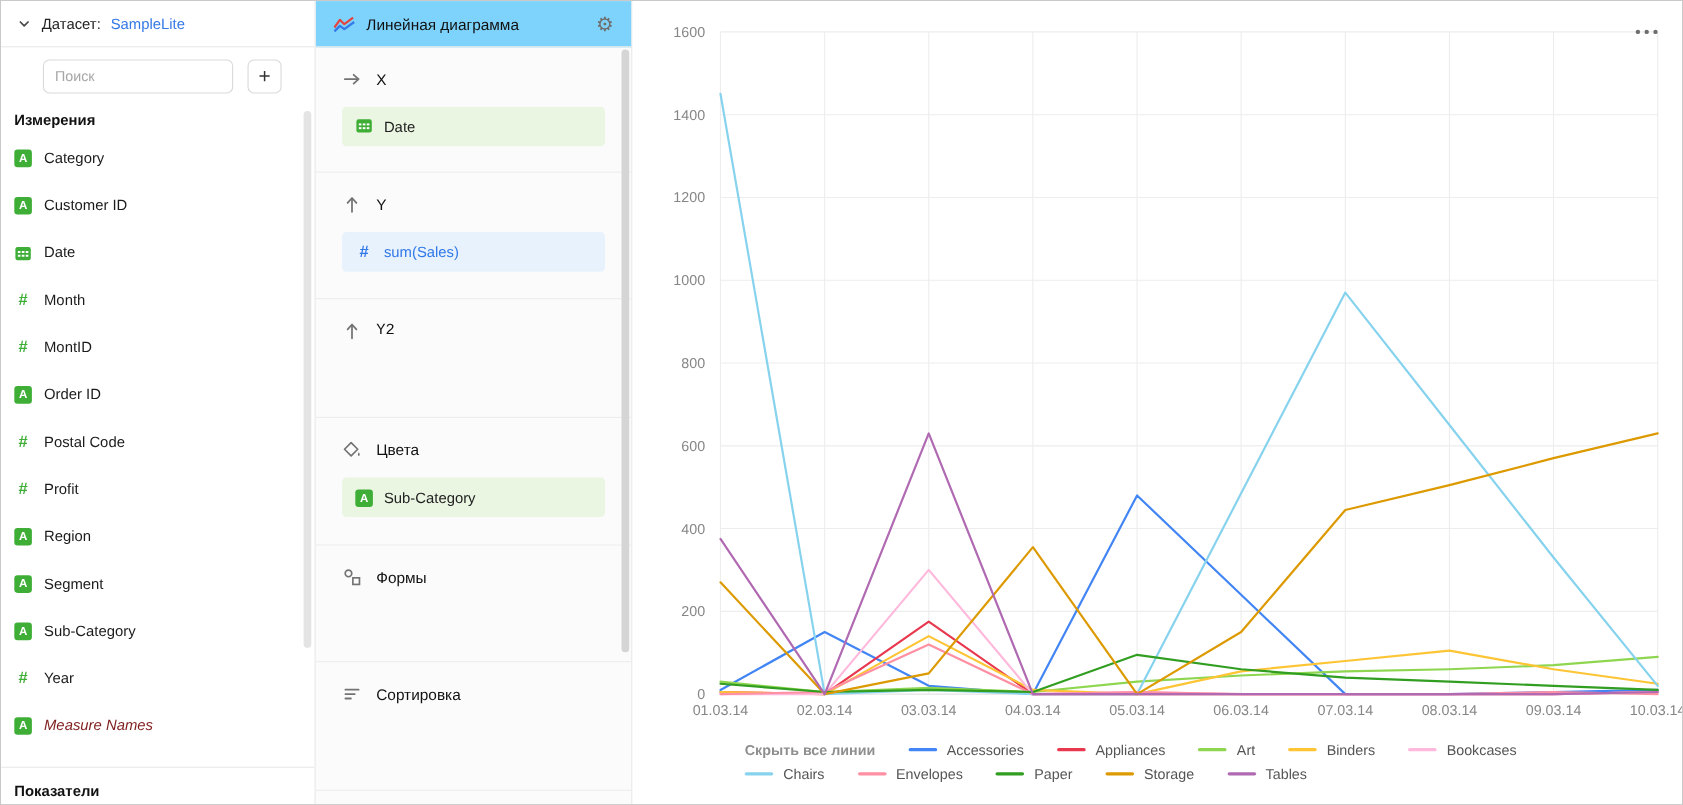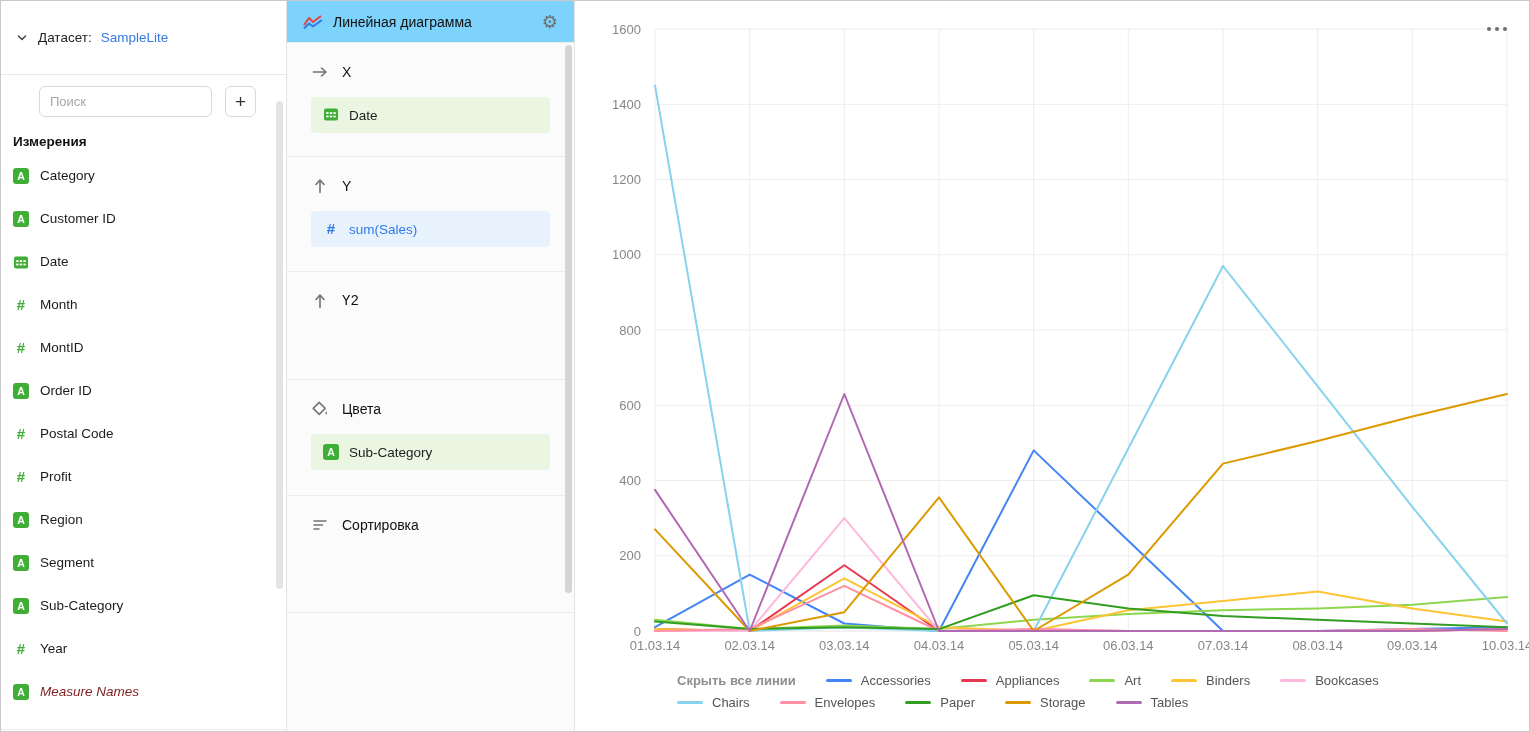--- a/index.html
+++ b/index.html
@@ -2,21 +2,21 @@
 <html style="--field-green: #3fae37; --link-blue: #3579e6; --pill-green-bg: #eaf6e2; --pill-blue-bg: #e7f2fd; --pill-blue-text: #3279e8; --icon-gray: #737373;"><head>
 <meta charset="utf-8">
 <style>
   html,body{margin:0;padding:0;background:#fff;}
   .app{display:flex;width:1530px;height:732px;border:1px solid #c9c9c9;box-sizing:border-box;
        font-family:"Liberation Sans",sans-serif;background:#fff;overflow:hidden;}
   .panel{position:relative;box-sizing:border-box;}
 
   
   .dataset{width:286px;border-right:1px solid #e3e3e3;overflow:hidden;background:#fff;}
-  .ds-header{height:41px;display:flex;align-items:center;gap:9px;padding:16px 14px;border-bottom:1px solid #e9e9e9;}
+  .ds-header{height:41px;display:flex;align-items:center;gap:9px;padding:0 14px;border-bottom:1px solid #e9e9e9;}
   .ds-label{font-size:13.5px;color:#222;}
   .ds-name{font-size:13.5px;color:var(--link-blue,#3579e6);cursor:pointer;text-decoration:none;}
   .search-row{display:flex;align-items:center;gap:13px;padding:11px 30px 8px 10px;margin-left:28px;}
   .search{flex:1;min-width:0;height:31px;border:1px solid #d9d9d9;border-radius:6px;padding:0 10px;
           font-size:13px;outline:none;box-sizing:border-box;font-family:inherit;color:#222;}
   .search::placeholder{color:#a6a6a6;}
   .add-btn{width:31px;height:31px;border:1px solid #d9d9d9;border-radius:6px;background:#fff;font-size:19px;
            color:#333;display:flex;align-items:center;justify-content:center;cursor:pointer;padding:0;line-height:1;}
   .sec-title{font-weight:700;font-size:13.5px;padding:9px 12px 5px;color:#111;}
   .field-row{height:43px;display:flex;align-items:center;gap:11px;padding:0 12px;font-size:13.5px;color:#1b1b1b;cursor:pointer;}
@@ -202,20 +202,29 @@
           <path d="M15.2 11.2 q1.7 2.5 0 3.4 q-1.7 -0.9 0 -3.4" fill="#737373"></path>
         </svg>
         <span>Цвета</span>
       </div>
       <div class="pill pill--green">
         <span class="pill-icon"><span class="fi fi-str">A</span></span>
         <span>Sub-Category</span>
       </div>
     </div>
 
+    <div class="cfg-section s-shapes">
+      <div class="cfg-label-row">
+        <svg width="18" height="18" viewBox="0 0 18 18">
+          <circle cx="5.8" cy="5.3" r="3" stroke="#737373" stroke-width="1.5" fill="none"></circle>
+          <rect x="9.8" y="9.3" width="6" height="6" stroke="#737373" stroke-width="1.5" fill="none"></rect>
+        </svg>
+        <span>Формы</span>
+      </div>
+    </div>
 
     <div class="cfg-section s-sort">
       <div class="cfg-label-row">
         <svg width="18" height="18" viewBox="0 0 18 18">
           <path d="M3 5 h12 M3 9 h8.5 M3 13 h5" stroke="#737373" stroke-width="1.6" stroke-linecap="round"></path>
         </svg>
         <span>Сортировка</span>
       </div>
     </div>
 

